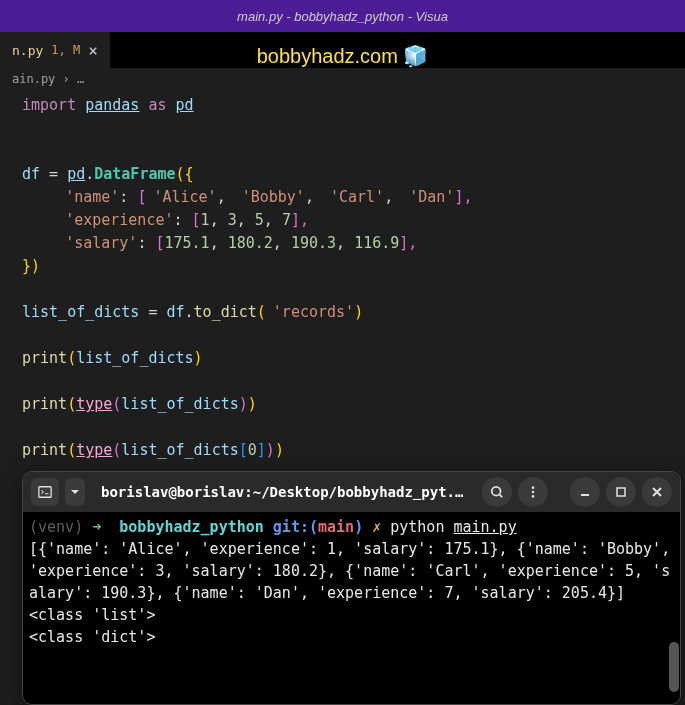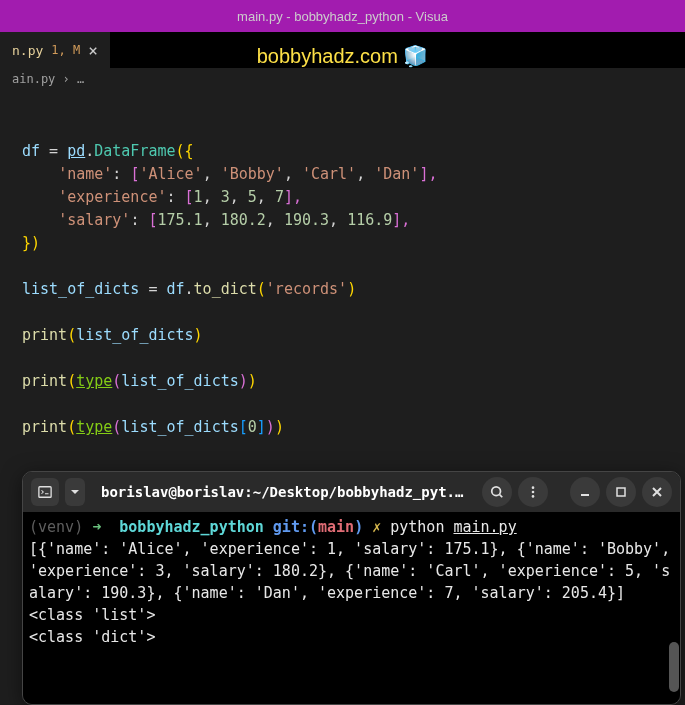--- a/index.html
+++ b/index.html
@@ -6,27 +6,28 @@
     body {
       width: 685px; height: 705px;
       background: #1e1e1e;
       font-family: 'Consolas', 'Monaco', monospace;
       font-size: 14px;
       color: #d4d4d4;
       overflow: hidden;
     }
     .titlebar {
       height: 32px;
-      background: #a21caf;
+      background: #4c1d95;
       display: flex;
       align-items: center;
       justify-content: center;
       color: #cccccc;
       font-size: 13px;
       font-family: -apple-system, sans-serif;
+      font-style: italic;
     }
     .watermark {
       position: absolute;
       top: 44px;
       left: 0;
       right: 0;
       text-align: center;
       color: #fde047;
       font-size: 20px;
       font-family: -apple-system, sans-serif;
@@ -58,28 +59,28 @@
       padding: 4px 22px;
       line-height: 23px;
       font-size: 15px;
       position: relative;
     }
     .code-line { white-space: pre; height: 23px; }
     .keyword { color: #c586c0; }
     .variable { color: #9cdcfe; }
     .underline { text-decoration: underline; text-decoration-style: solid; }
     .operator { color: #d4d4d4; }
-    .class-name { color: #4ec9b0; }
+    .class-name { color: #4ec9b0; font-weight: bold; }
     .bracket1 { color: #ffd700; }
     .bracket2 { color: #da70d6; }
     .bracket3 { color: #179fff; }
-    .string { color: #ce9178; }
+    .string { color: #ce9178; margin-left: 7px; }
     .number { color: #b5cea8; }
     .func { color: #dcdcaa; }
-    .builtin { color: #84cc16; }
+    .builtin { color: #f9a8d4; }
     .terminal-panel {
       position: absolute;
       bottom: 0;
       left: 22px;
       right: 4px;
       height: 234px;
       background: #1c1c1c;
       border: 1px solid #454545;
       border-radius: 10px;
       overflow: hidden;
@@ -163,20 +164,21 @@
 
 <div class="watermark">bobbyhadz.com 🧊</div>
 
 <div class="breadcrumb">
   <span>ain.py</span>
   <span>›</span>
   <span>…</span>
 </div>
 
 <div class="editor">
+  <div class="code-line"><span class="keyword">import</span> <span class="variable underline">pandas</span> <span class="keyword">as</span> <span class="variable underline">pd</span></div>
   <div class="code-line"></div>
   <div class="code-line"></div>
   <div class="code-line"><span class="variable">df</span> <span class="operator">=</span> <span class="variable underline">pd</span><span class="operator">.</span><span class="class-name">DataFrame</span><span class="bracket1">({</span></div>
   <div class="code-line">    <span class="string">'name'</span><span>: </span><span class="bracket2">[</span><span class="string">'Alice'</span><span>, </span><span class="string">'Bobby'</span><span>, </span><span class="string">'Carl'</span><span>, </span><span class="string">'Dan'</span><span class="bracket2">],</span></div>
   <div class="code-line">    <span class="string">'experience'</span><span>: </span><span class="bracket2">[</span><span class="number">1</span><span>, </span><span class="number">3</span><span>, </span><span class="number">5</span><span>, </span><span class="number">7</span><span class="bracket2">],</span></div>
   <div class="code-line">    <span class="string">'salary'</span><span>: </span><span class="bracket2">[</span><span class="number">175.1</span><span>, </span><span class="number">180.2</span><span>, </span><span class="number">190.3</span><span>, </span><span class="number">116.9</span><span class="bracket2">],</span></div>
   <div class="code-line"><span class="bracket1">})</span></div>
   <div class="code-line"></div>
   <div class="code-line"><span class="variable">list_of_dicts</span><span> = </span><span class="variable">df</span><span>.</span><span class="func">to_dict</span><span class="bracket1">(</span><span class="string">'records'</span><span class="bracket1">)</span></div>
   <div class="code-line"></div>

